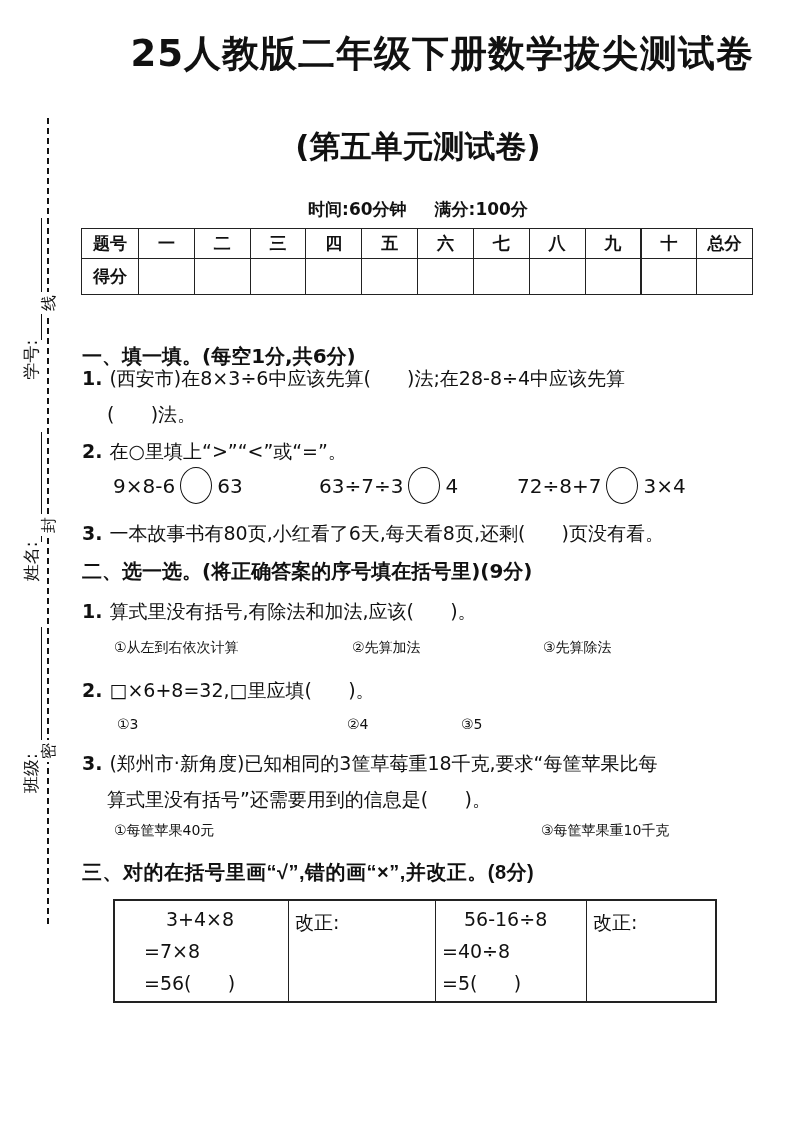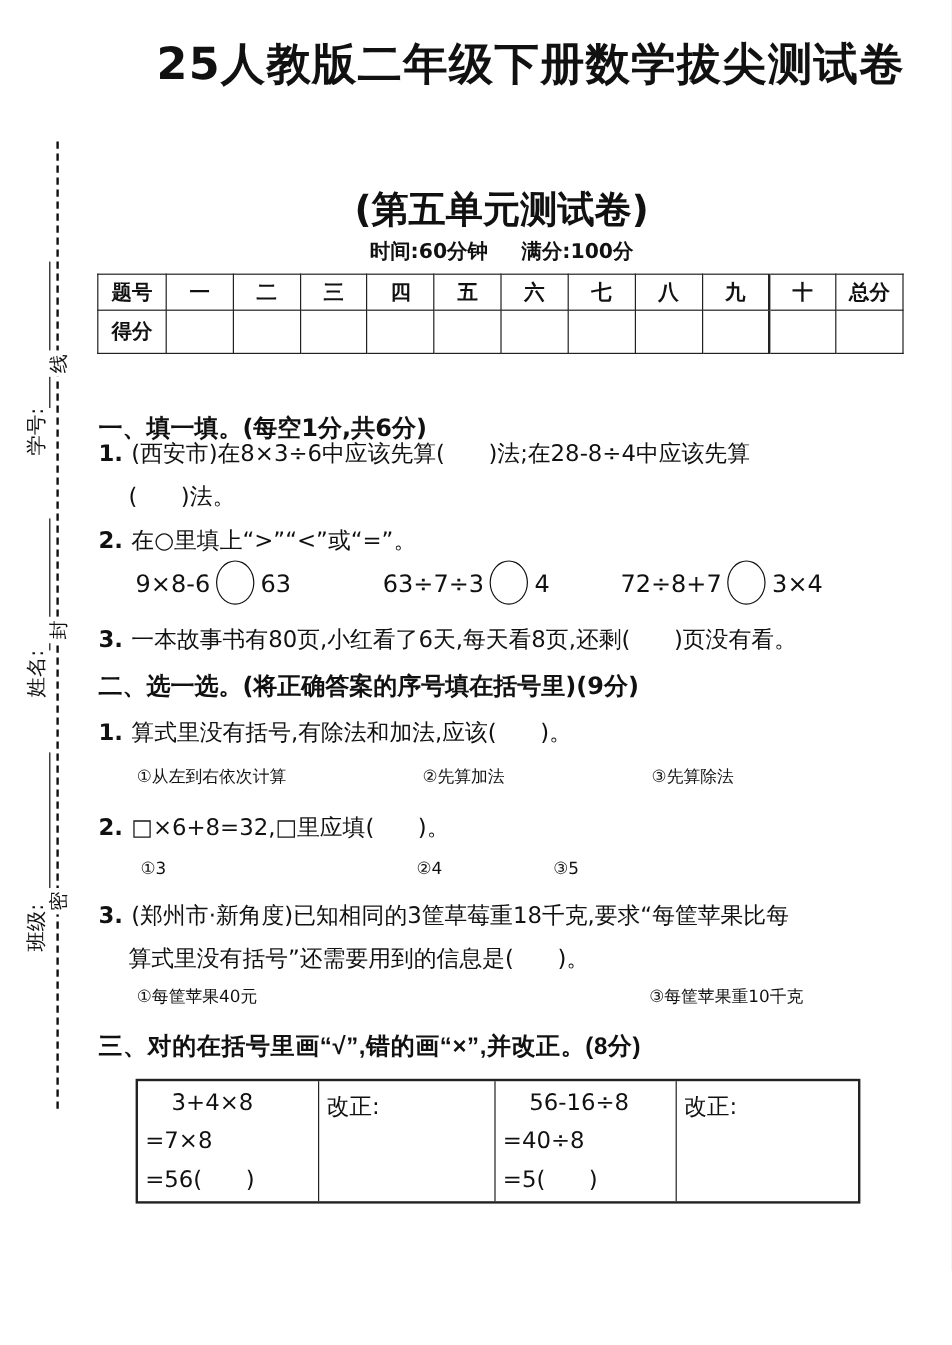--- a/index.html
+++ b/index.html
@@ -5,21 +5,21 @@
   html,body{margin:0;padding:0;background:#e8e8e8;}
   .page{
     position:relative;width:793px;height:1121px;background:#ffffff;
     font-family:"DejaVu Sans","Liberation Sans",sans-serif;color:#111;
     margin:0 auto;overflow:hidden;
   }
   
   .title{position:absolute;left:82px;top:29px;width:672px;text-align:right;
     font-size:37px;font-weight:700;letter-spacing:1px;white-space:pre;}
   .subtitle{position:absolute;left:82px;top:126px;width:672px;text-align:center;
-    font-size:31px;font-weight:700;white-space:pre;margin-top:28px;}
+    font-size:31px;font-weight:700;white-space:pre;}
   .info{position:absolute;left:82px;top:198px;width:672px;display:flex;
     justify-content:center;gap:28px;font-size:17px;font-weight:700;white-space:pre;}
   
   .score-table{position:absolute;left:81px;top:228px;width:672px;
     border-collapse:collapse;table-layout:fixed;}
   .score-table td{border:1.6px solid #222;text-align:center;font-size:17px;padding:0;font-weight:bold;}
   .score-table tr.hdr{height:30px;}
   .score-table tr.scr{height:36px;}
   .score-table td.thick{border-left-width:2.4px;}
   
@@ -29,21 +29,21 @@
   .sec-head{font-weight:700;font-size:20px;}
   .hei{font-family:"Liberation Sans",sans-serif;letter-spacing:.5px;}
   .opt{position:absolute;font-size:14px;white-space:pre;}
   
   .cmp-row{position:absolute;left:0;top:467px;width:793px;height:40px;}
   .cmp-item{position:absolute;display:flex;align-items:center;font-size:20px;white-space:pre;}
   .cmp-circle{display:inline-block;width:30px;height:35px;border:1.8px solid #111;
     border-radius:50%;margin:0 5px;background:#fff;}
   
   .judge-table{position:absolute;left:113px;top:899px;width:604px;height:104px;
-    border:2px solid #222;display:grid;grid-template-columns:150px 147px 151px 1fr;box-sizing:border-box;}
+    border:2px solid #222;display:grid;grid-template-columns:150px 147px 151px 1fr;box-sizing:border-box;padding-left:23px;}
   .jt-cell{border-left:1.6px solid #222;padding:2px 6px;box-sizing:border-box;}
   .jt-cell.first{border-left:none;}
   .jt-line{font-size:19px;line-height:32px;white-space:pre;}
   .jt-line.lead{padding-left:22px;}
   .jt-correct{font-size:19px;line-height:30px;padding-top:4px;white-space:pre;}
   
   .margin-strip{position:absolute;left:14px;top:793px;width:662px;height:28px;
     transform:rotate(-90deg);transform-origin:0 0;display:flex;align-items:flex-end;
     font-size:17px;}
   .m-label{white-space:nowrap;line-height:21px;}

